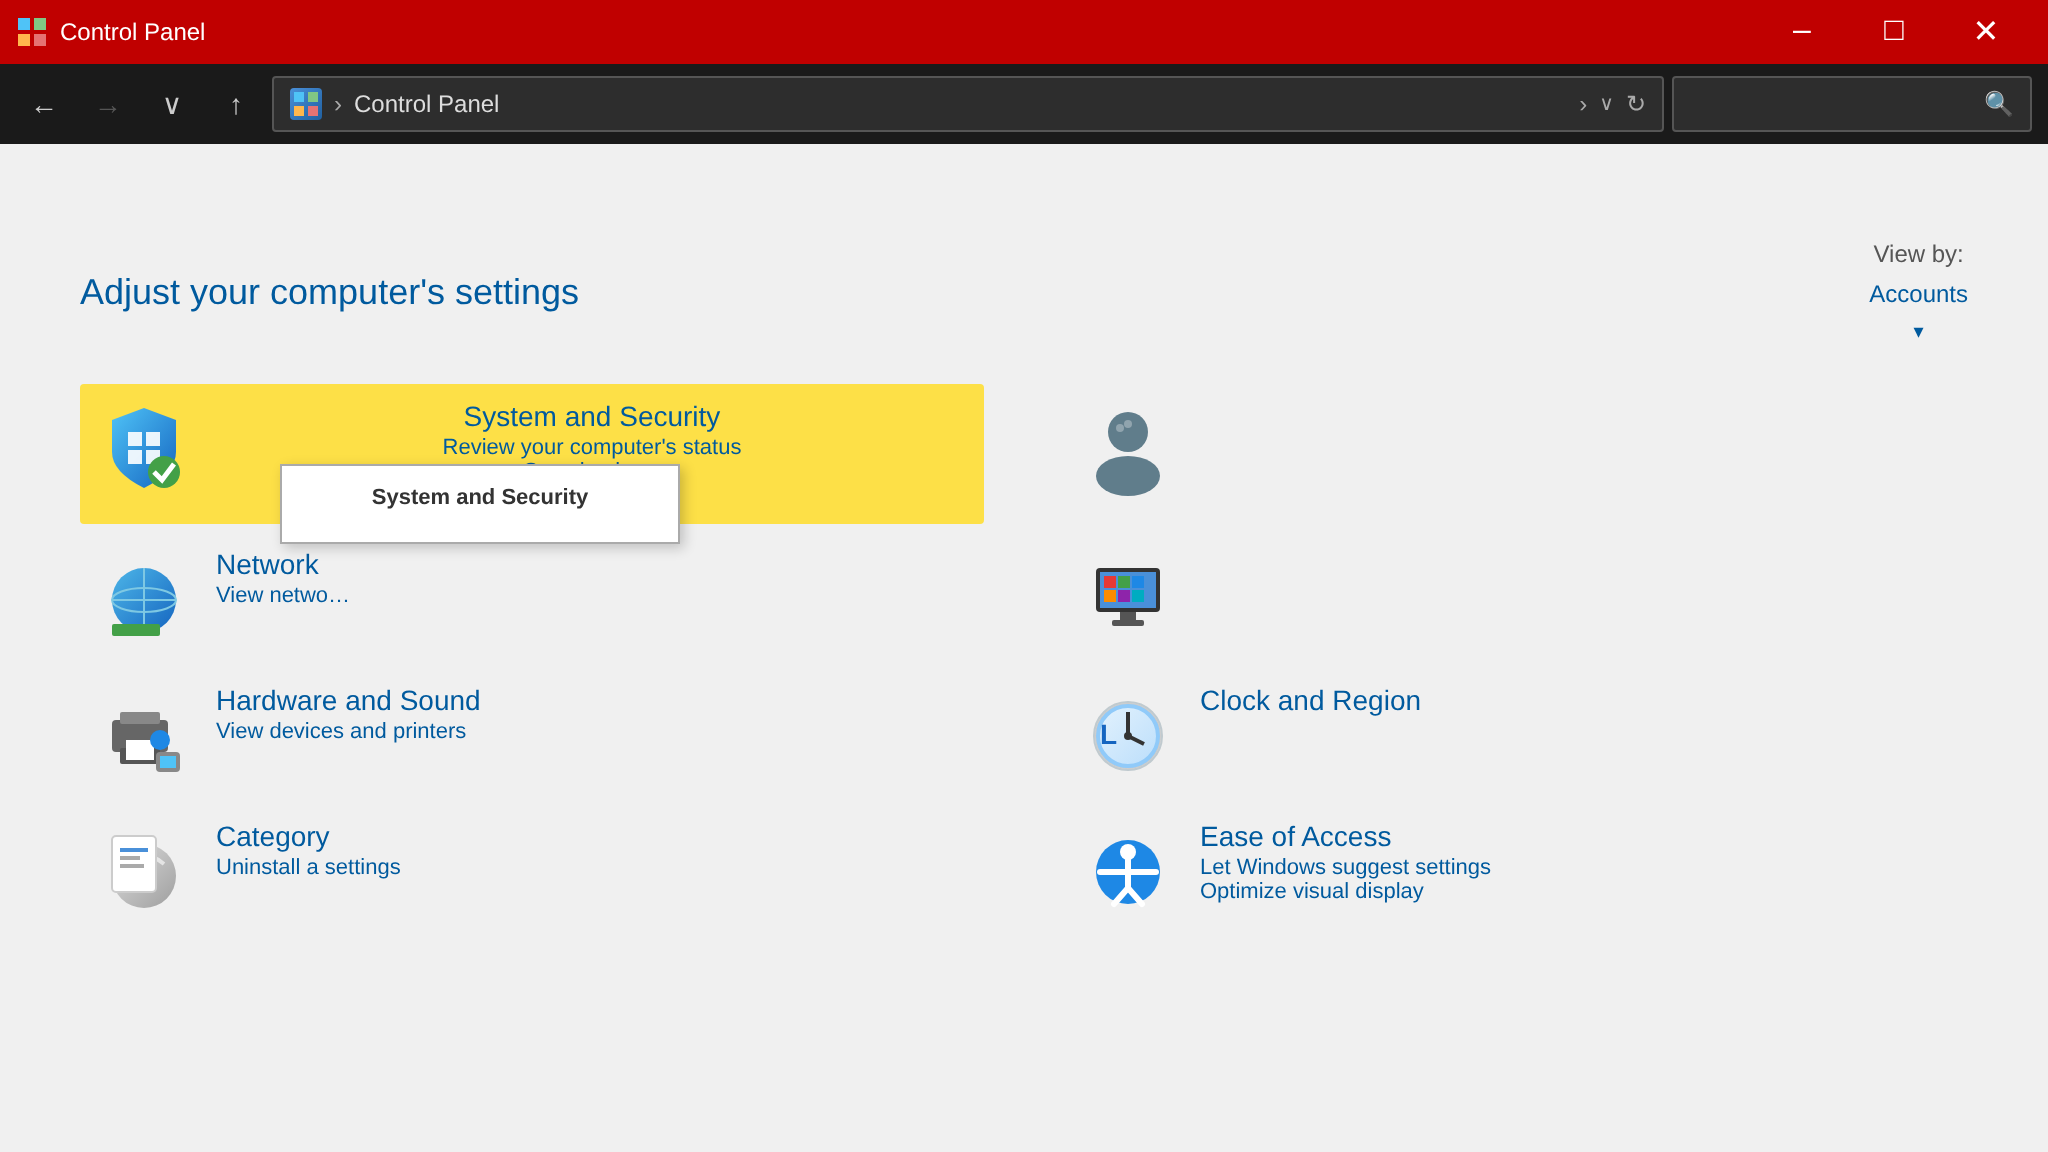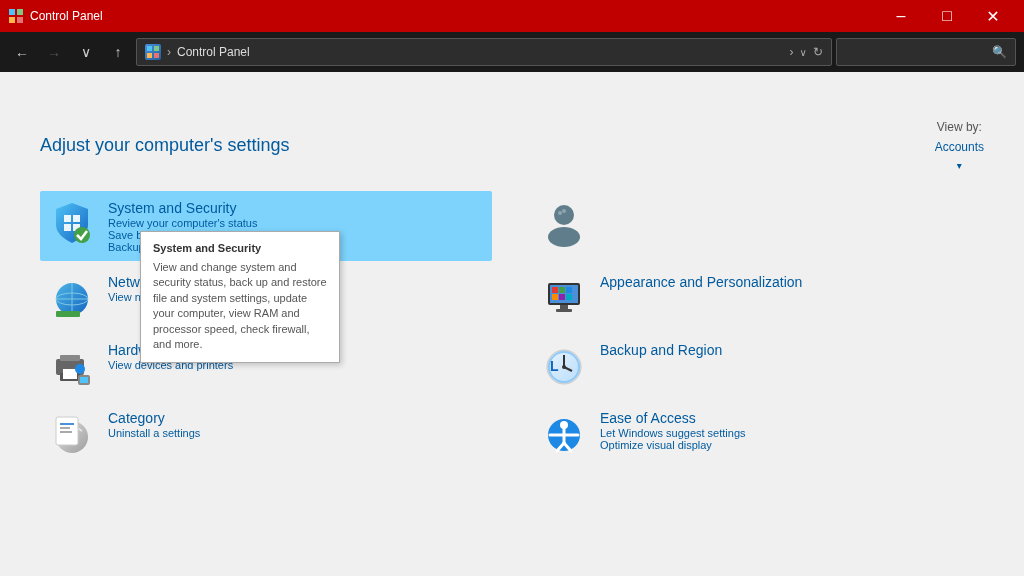--- a/index.html
+++ b/index.html
@@ -127,21 +127,21 @@
     }
     .category-item {
       display: flex;
       align-items: flex-start;
       padding: 8px;
       gap: 12px;
       cursor: pointer;
       border-radius: 2px;
       position: relative;
     }
-    .category-item.highlighted { background: #7dd3fc; }
+    .category-item.highlighted { background: #fde047; text-align: center; }
 
     .category-icon {
       width: 48px; height: 48px;
       flex-shrink: 0;
       display: flex; align-items: center; justify-content: center;
     }
     .category-text { flex: 1; }
     .category-name {
       color: #005a9e;
       font-size: 14px;
@@ -253,21 +253,20 @@
       </div>
       <div class="category-text">
         <span class="category-name">System and Security</span>
         <span class="category-link">Review your computer's status</span>
         <span class="category-link">Save backu…</span>
         <span class="category-link">Backup an…</span>
       </div>
 
       <div class="tooltip">
         <div class="tooltip-title">System and Security</div>
-        <div class="tooltip-text">View and change system and security status, back up and restore file and system settings, update your computer, view RAM and processor speed, check firewall, and more.</div>
       </div>
     </div>
 
     <div class="category-item">
       <div class="category-icon">
         <svg width="48" height="48" viewBox="0 0 48 48">
           <circle cx="24" cy="16" r="10" fill="#607d8b"></circle>
           <ellipse cx="24" cy="38" rx="16" ry="10" fill="#607d8b"></ellipse>
 
           <circle cx="20" cy="14" r="2" fill="#90a4ae"></circle>
@@ -311,23 +310,20 @@
           <rect x="12" y="14" width="6" height="6" fill="#e53935"></rect>
           <rect x="19" y="14" width="6" height="6" fill="#43a047"></rect>
           <rect x="26" y="14" width="6" height="6" fill="#1e88e5"></rect>
           <rect x="12" y="21" width="6" height="6" fill="#fb8c00"></rect>
           <rect x="19" y="21" width="6" height="6" fill="#8e24aa"></rect>
           <rect x="26" y="21" width="6" height="6" fill="#00acc1"></rect>
 
           <rect x="20" y="32" width="8" height="4" fill="#555"></rect>
           <rect x="16" y="36" width="16" height="3" rx="1" fill="#555"></rect>
         </svg>
-      </div>
-      <div class="category-text">
-        <span class="category-name">Appearance and Personalization</span>
       </div>
     </div>
 
     <div class="category-item">
       <div class="category-icon">
         <svg width="48" height="48" viewBox="0 0 48 48">
 
           <rect x="8" y="18" width="28" height="16" rx="2" fill="#666"></rect>
           <rect x="12" y="14" width="20" height="6" rx="1" fill="#888"></rect>
           <rect x="12" y="32" width="20" height="8" rx="1" fill="#555"></rect>
@@ -363,21 +359,21 @@
           <circle cx="24" cy="26" r="2" fill="#333"></circle>
 
           <circle cx="24" cy="26" r="15" fill="none" stroke="#90caf9" stroke-width="2"></circle>
 
           <text x="10" y="30" font-size="14" fill="#1565c0" font-weight="bold">L</text>
 
           <circle cx="24" cy="26" r="17" fill="none" stroke="#90a4ae" stroke-width="1" opacity="0.5"></circle>
         </svg>
       </div>
       <div class="category-text">
-        <span class="category-name">Backup and Region</span>
+        <span class="category-name">Clock and Region</span>
       </div>
     </div>
 
     <div class="category-item">
       <div class="category-icon">
         <svg width="48" height="48" viewBox="0 0 48 48">
 
           <circle cx="24" cy="28" r="16" fill="url(#diskGrad)"></circle>
           <defs>
             <linearGradient id="diskGrad" x1="0%" y1="0%" x2="100%" y2="100%">

